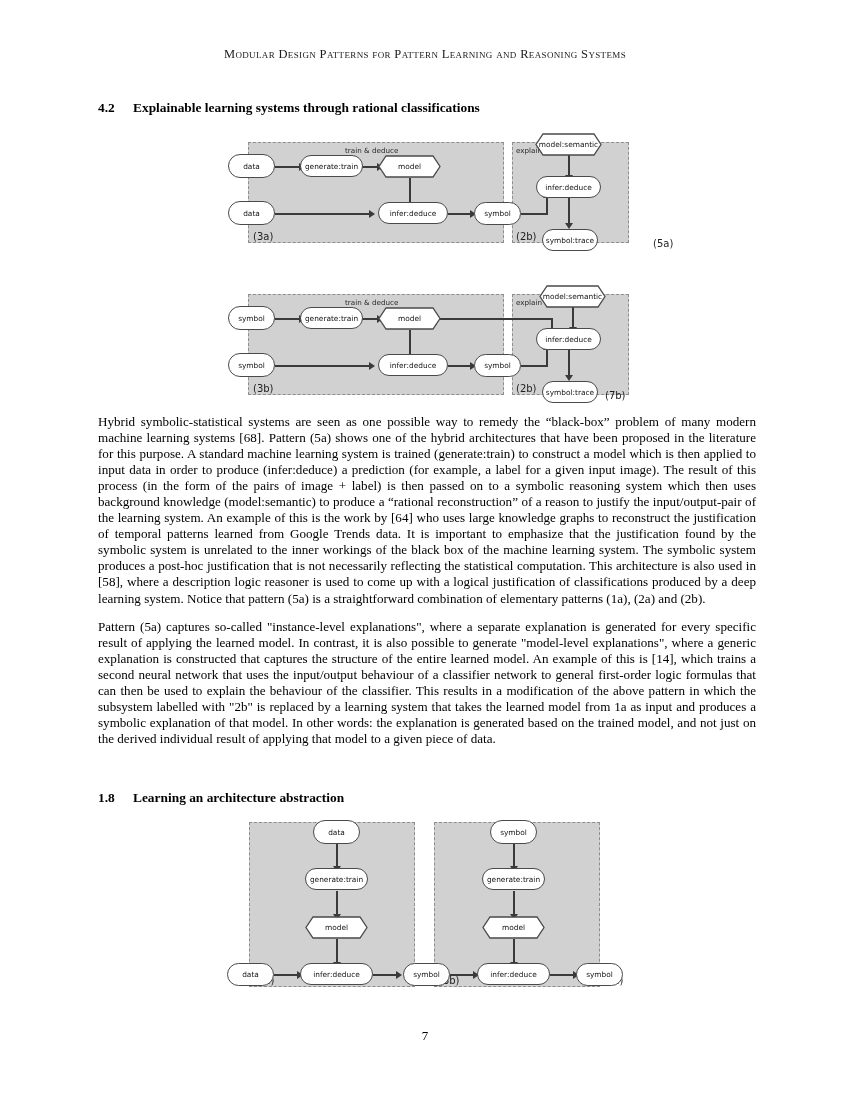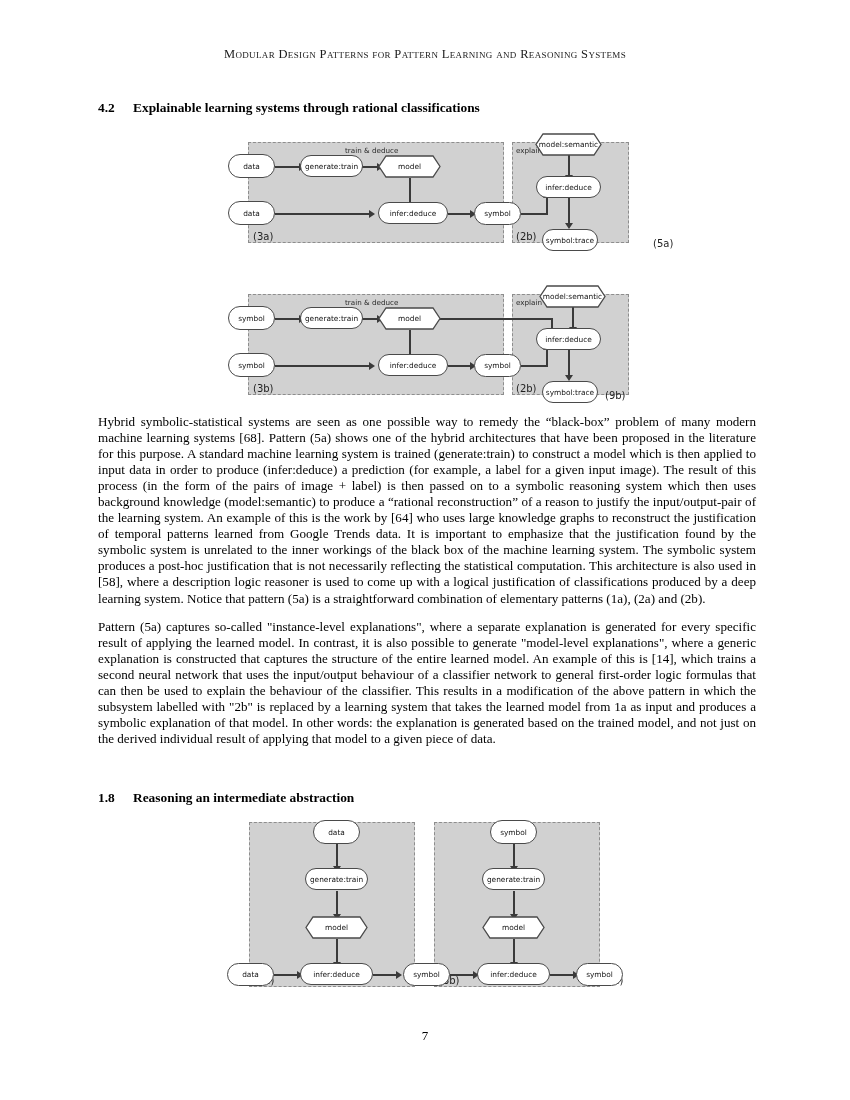--- a/index.html
+++ b/index.html
@@ -231,21 +231,21 @@
   <div class="dgm-layer">
 
     <div class="region" style="left:248px; top:294px; width:256px; height:101px;"></div>
     <div class="region-label" style="left:345px; top:298px;">train &amp; deduce</div>
     <div class="tag" style="left:253px; top:383px;">(3b)</div>
 
     <div class="region" style="left:512px; top:294px; width:117px; height:101px;"></div>
     <div class="region-label" style="left:516px; top:298px;">explain</div>
     <div class="tag" style="left:516px; top:383px;">(2b)</div>
 
-    <div class="tag" style="left:605px; top:390px;">(9b)</div>
+    <div class="tag" style="left:605px; top:390px;">(7b)</div>
 
     <div class="edge h" style="left:275px; top:318.2px; width:26px;"></div>
     <div class="arrowhead right" style="left:299px; top:315px;"></div>
 
     <div class="edge h" style="left:362px; top:318.2px; width:17px;"></div>
     <div class="arrowhead right" style="left:377px; top:315px;"></div>
 
     <div class="edge v" style="left:409.2px; top:330px; height:28px;"></div>
     <div class="arrowhead down" style="left:406px; top:356px;"></div>
 
@@ -289,21 +289,21 @@
       </svg>
       <span class="hexlabel">model:semantic</span>
     </div>
 
     <div class="node stadium" style="left:536px; top:328px; width:65px; height:22px;">infer:deduce</div>
     <div class="node rect" style="left:542px; top:381px; width:56px; height:22px;">symbol:trace</div>
   </div>
 </div>
 
 <div class="section-heading" id="heading-43">
-  <span class="num">1.8</span><span>Reasoning an intermediate abstraction</span>
+  <span class="num">1.8</span><span>Learning an architecture abstraction</span>
 </div>
 
 <div class="diagram" id="diagram-6a" style="left:0; top:0; width:850px; height:1100px; pointer-events:none;">
   <div class="dgm-layer">
 
     <div class="region" style="left:249px; top:822px; width:166px; height:165px;"></div>
     <div class="tag" style="left:254px; top:975px;">(3a)</div>
 
     <div class="region" style="left:434px; top:822px; width:166px; height:165px;"></div>
     <div class="tag" style="left:439px; top:975px;">(3b)</div>

